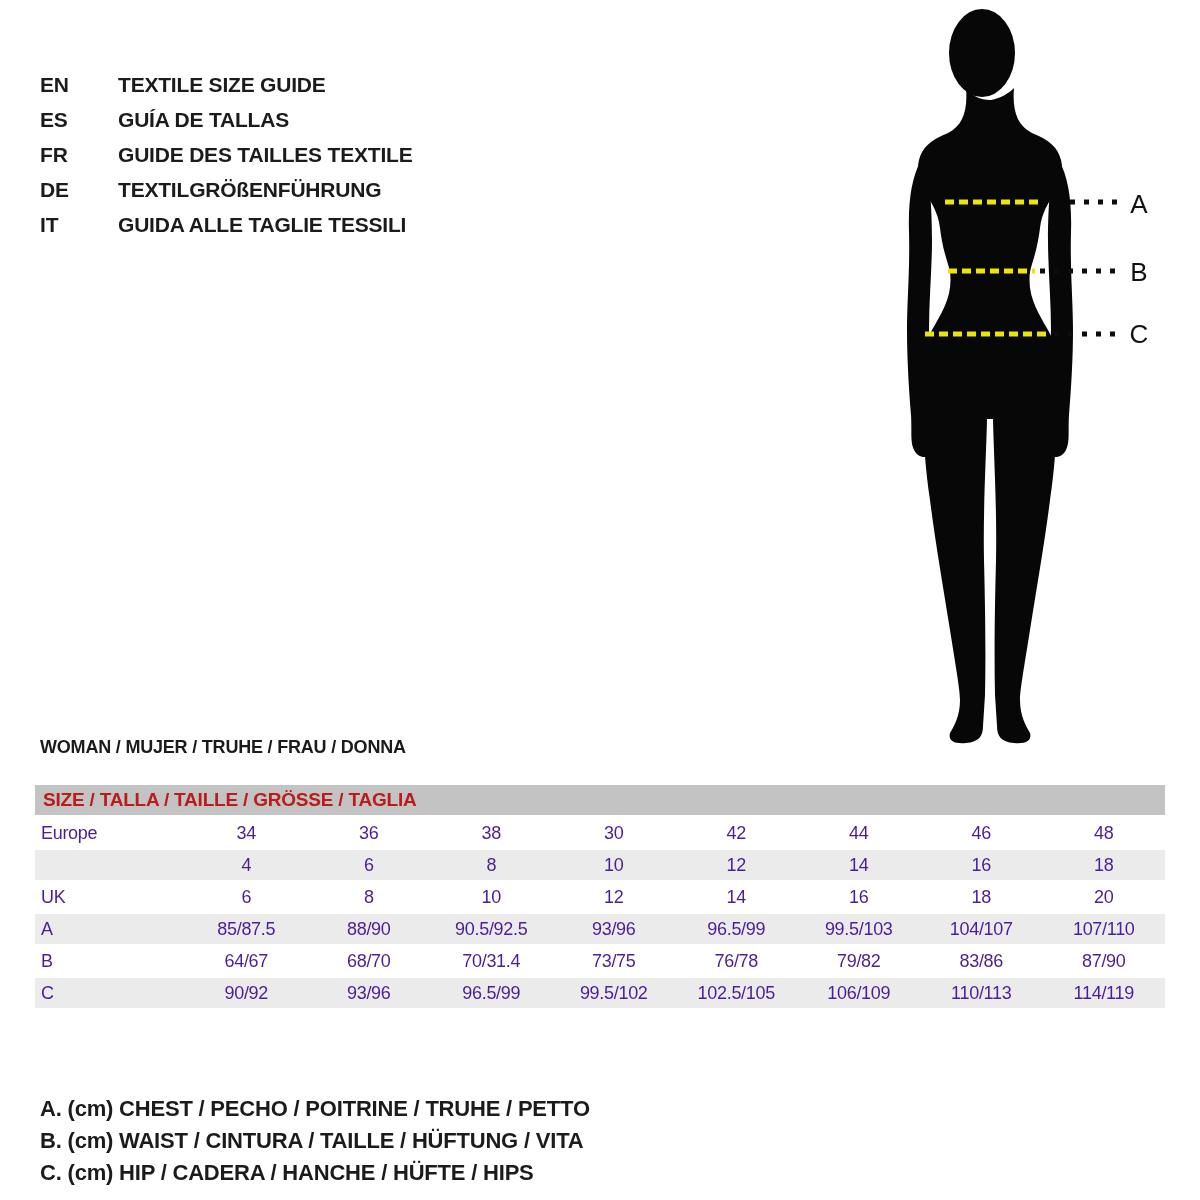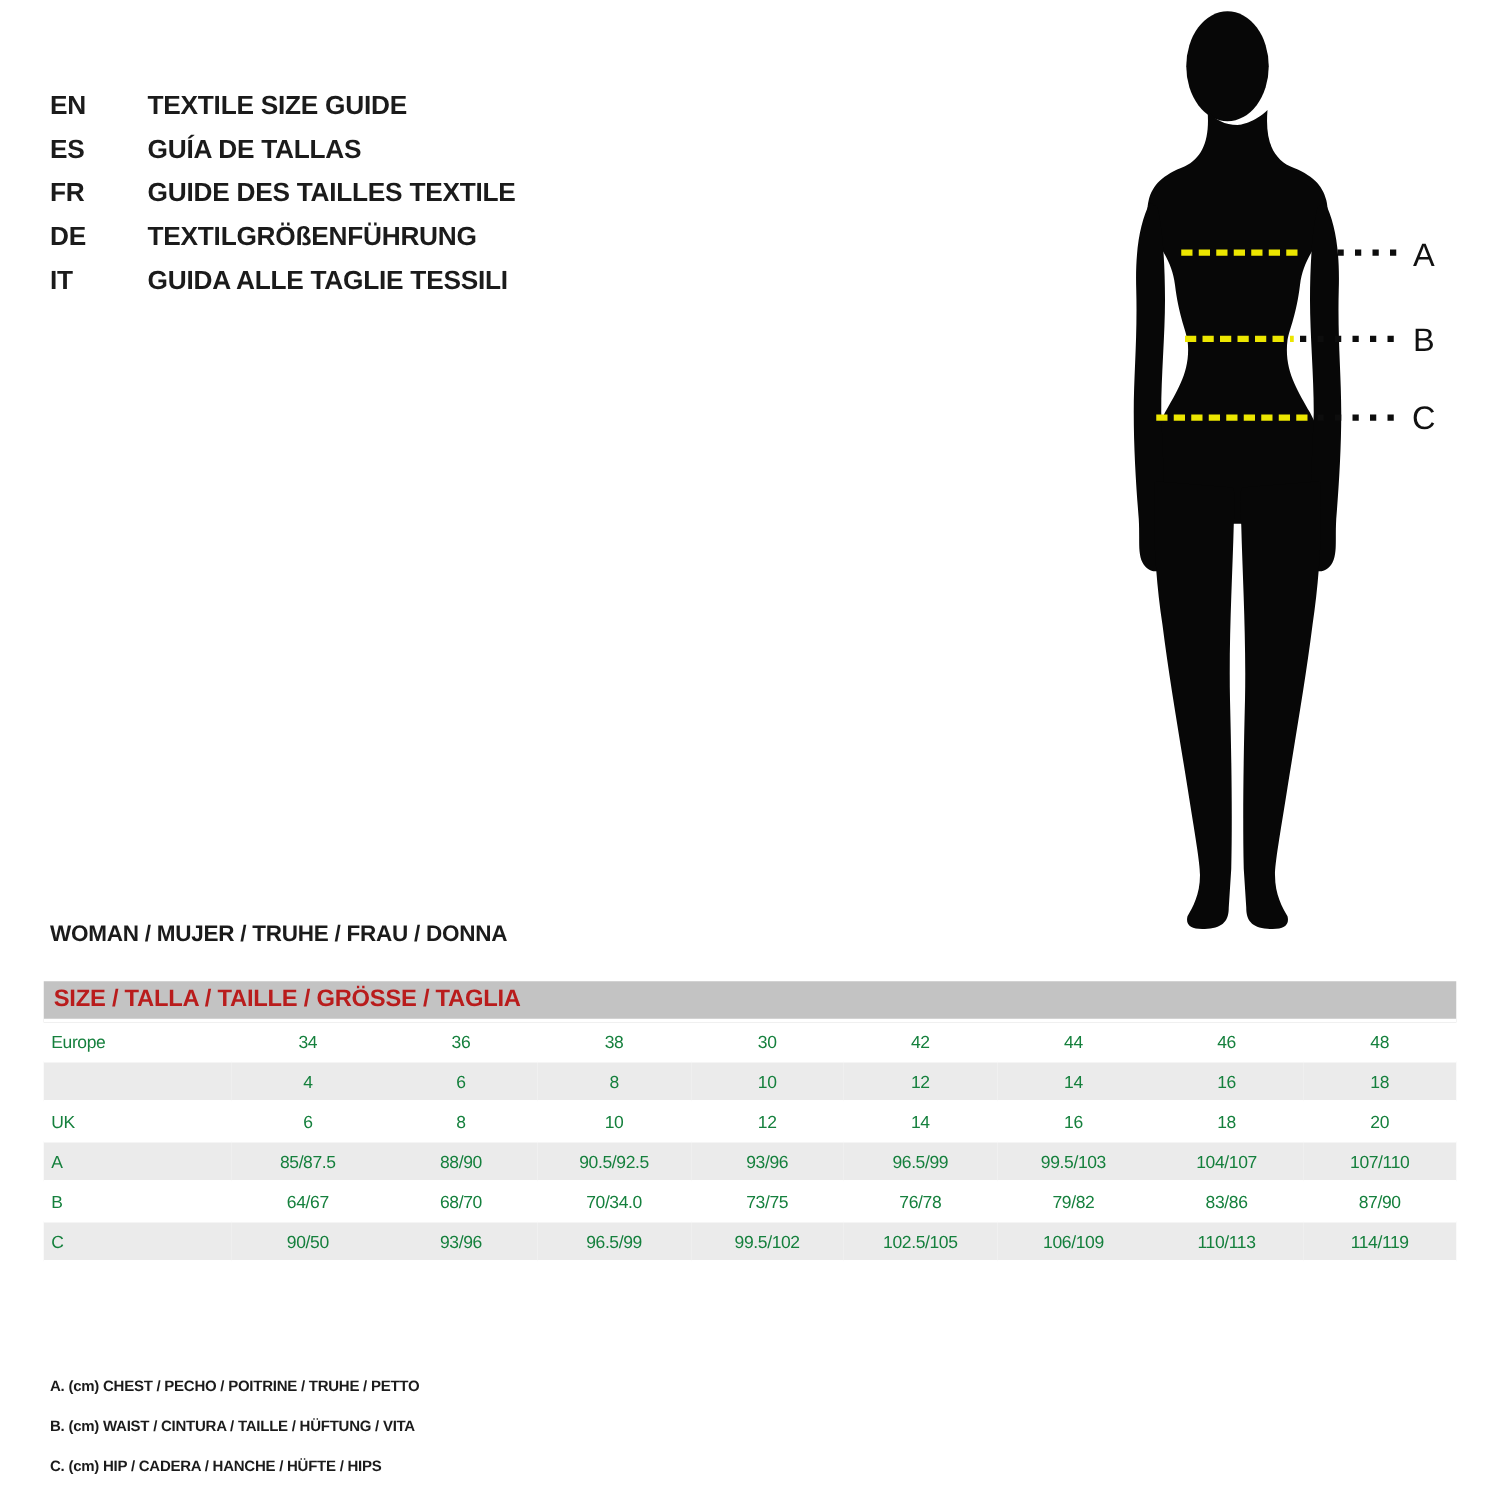--- a/index.html
+++ b/index.html
@@ -27,28 +27,28 @@
   .marker-c{left:1126px;top:319px;}
   
   .section-title{position:absolute;left:40px;top:737px;font-size:18px;font-weight:bold;letter-spacing:-0.2px;}
   
   .table-wrap{position:absolute;left:35px;top:785px;width:1130px;}
   .table-header{
     height:30px;line-height:30px;background:var(--c-header-bg);
     font-size:19px;font-weight:bold;color:#b91c1c;padding-left:8px;
     border-bottom:3px solid #ffffff;letter-spacing:-0.2px;
   }
-  table.size-table{width:100%;border-collapse:collapse;font-size:14px;color:#15803d;table-layout:fixed;}
+  table.size-table{width:100%;border-collapse:collapse;font-size:18px;color:#4c1d95;table-layout:fixed;}
   table.size-table td{height:30px;text-align:center;border-bottom:2px solid #ffffff;padding:0;letter-spacing:-0.3px;}
   table.size-table td.rowlabel{text-align:left;padding-left:6px;}
   table.size-table col.labelcol{width:150px;}
   table.size-table tr.shaded{background:var(--c-shade);}
   
   .legend{position:absolute;left:40px;top:1093px;}
-  .legend-line{font-size:12px;font-weight:bold;line-height:32px;letter-spacing:-0.2px;}
+  .legend-line{font-size:22px;font-weight:bold;line-height:32px;letter-spacing:-0.2px;}
 </style>
 </head>
 <body>
 
 <div class="canvas">
 
   <div class="lang-block">
     <div class="lang-row">
       <span class="lang-code">EN</span>
       <span class="lang-label">TEXTILE SIZE GUIDE</span>
@@ -213,30 +213,30 @@
             <td>93/96</td>
             <td>96.5/99</td>
             <td>99.5/103</td>
             <td>104/107</td>
             <td>107/110</td>
           </tr>
           <tr>
             <td class="rowlabel">B</td>
             <td>64/67</td>
             <td>68/70</td>
-            <td>70/34.0</td>
+            <td>70/31.4</td>
             <td>73/75</td>
             <td>76/78</td>
             <td>79/82</td>
             <td>83/86</td>
             <td>87/90</td>
           </tr>
           <tr class="shaded">
             <td class="rowlabel">C</td>
-            <td>90/50</td>
+            <td>90/92</td>
             <td>93/96</td>
             <td>96.5/99</td>
             <td>99.5/102</td>
             <td>102.5/105</td>
             <td>106/109</td>
             <td>110/113</td>
             <td>114/119</td>
           </tr>
         </tbody>
     </table>

